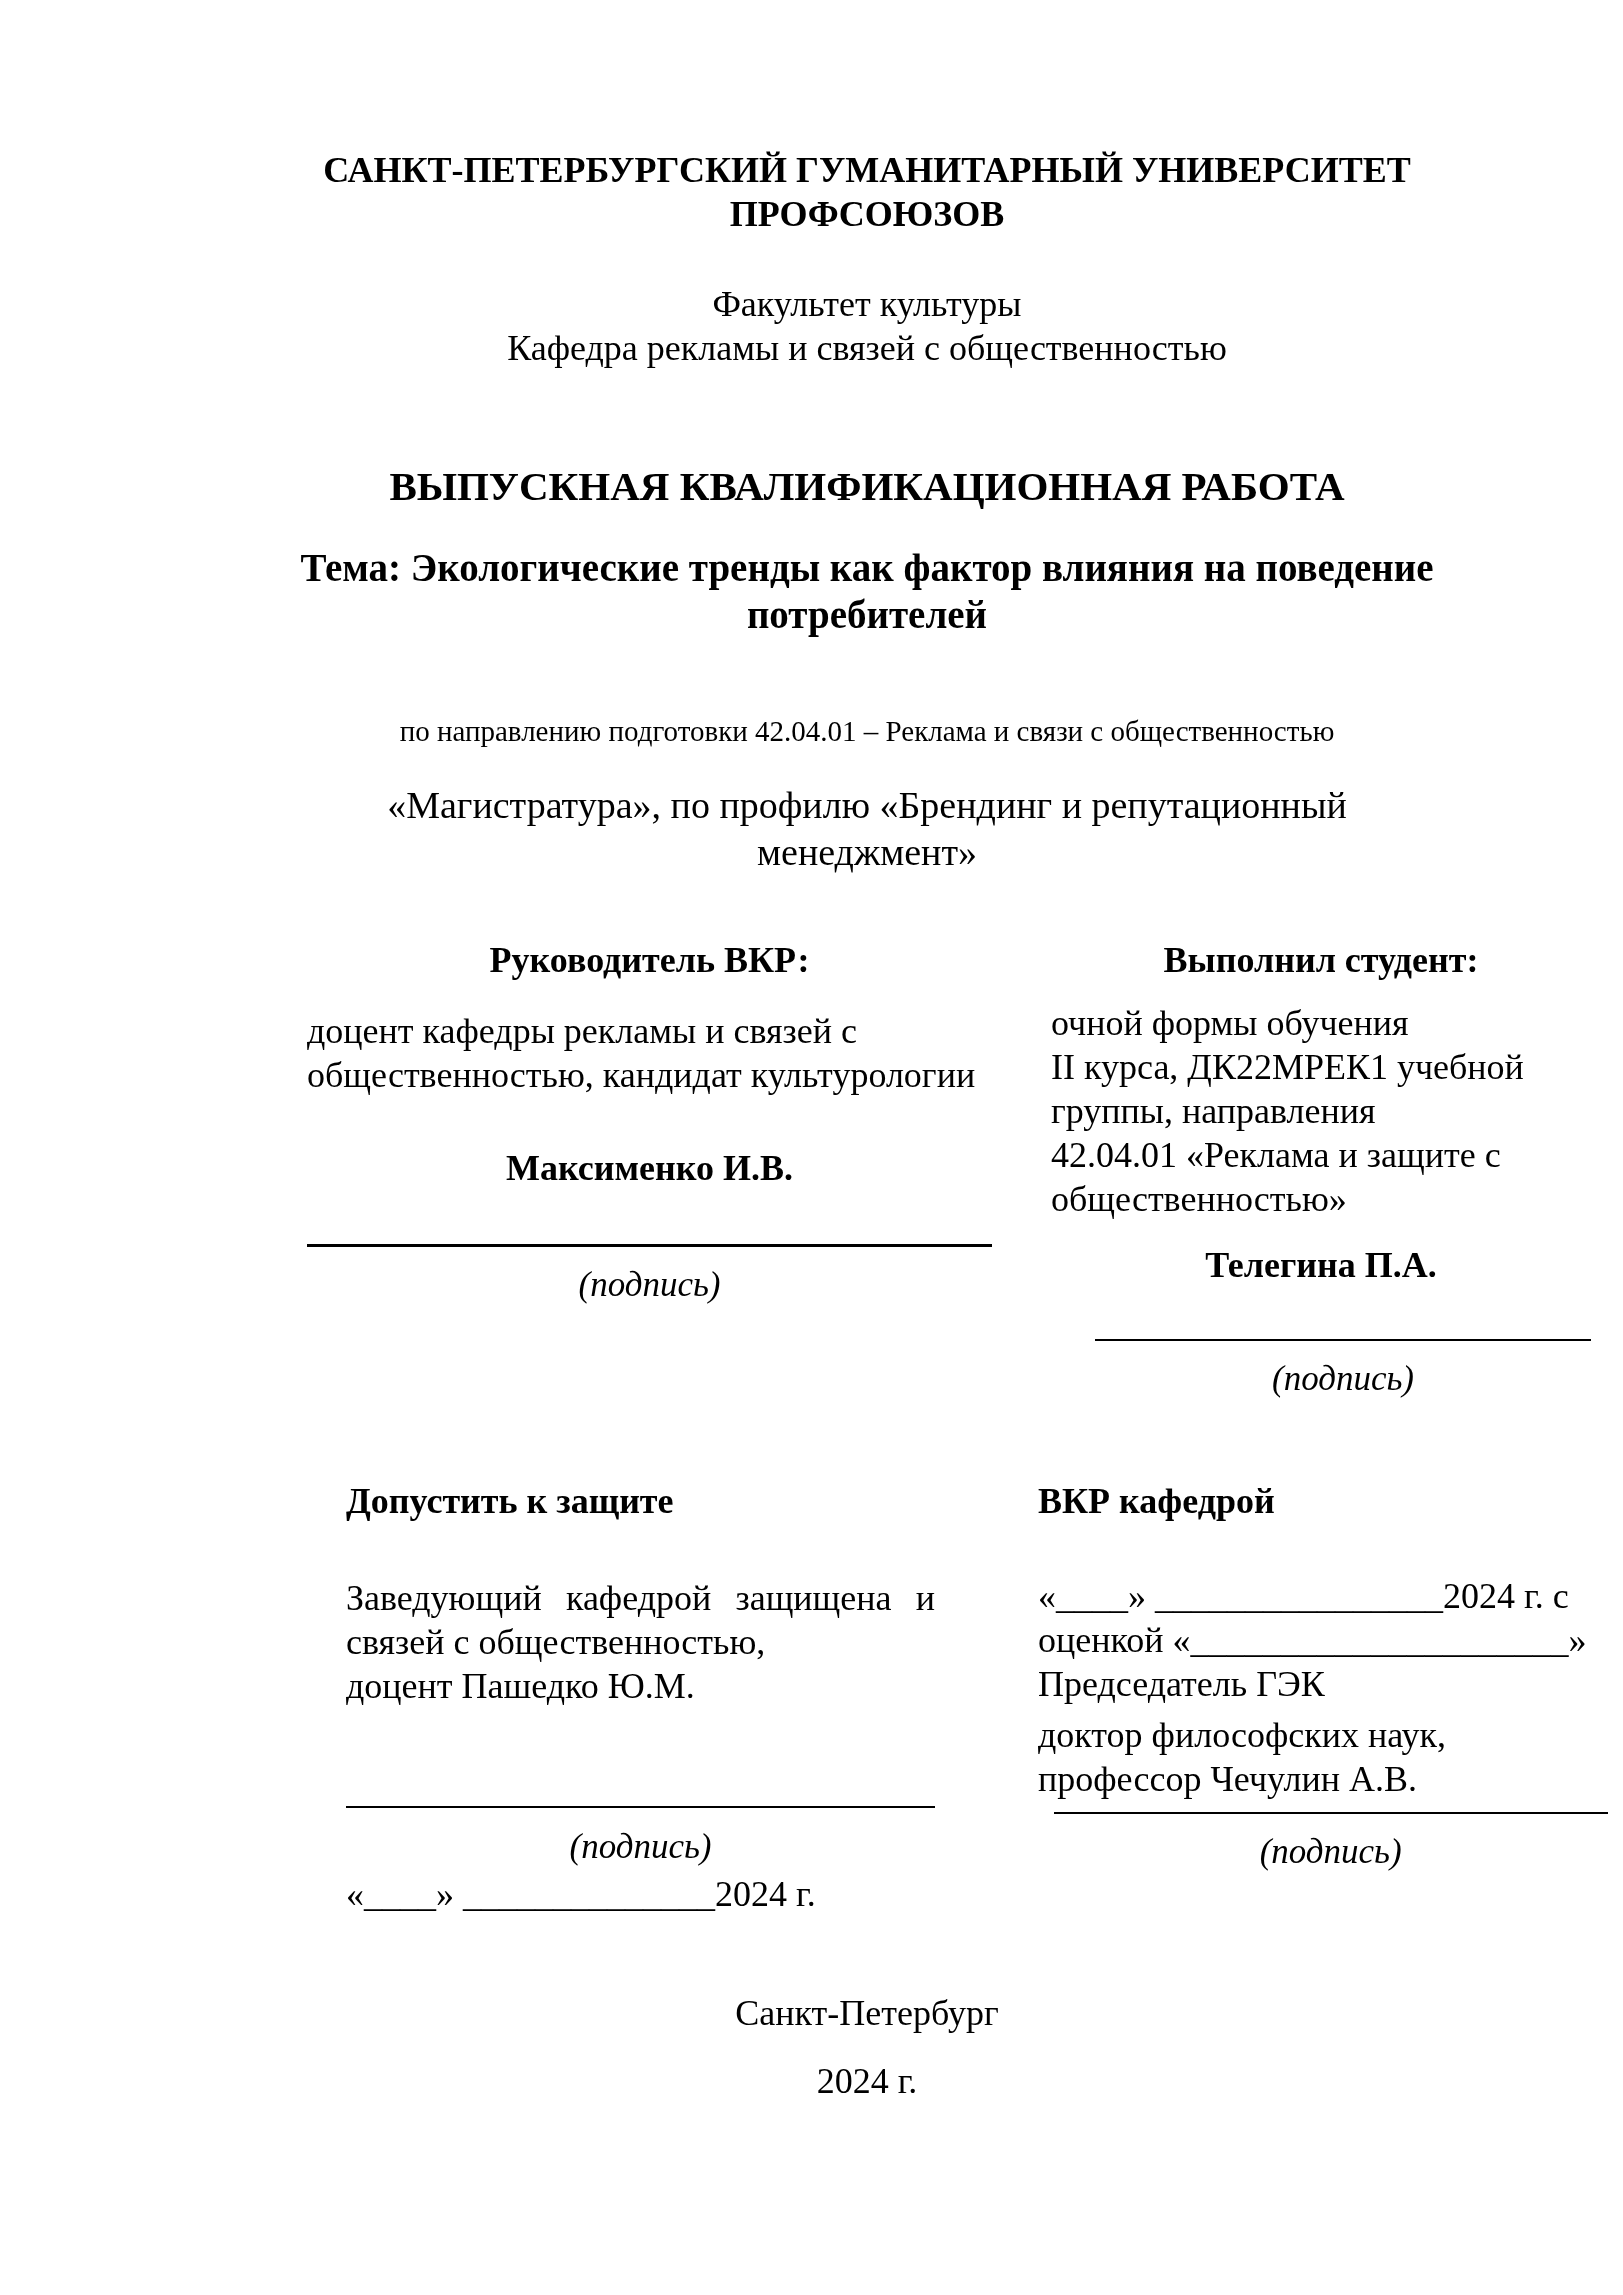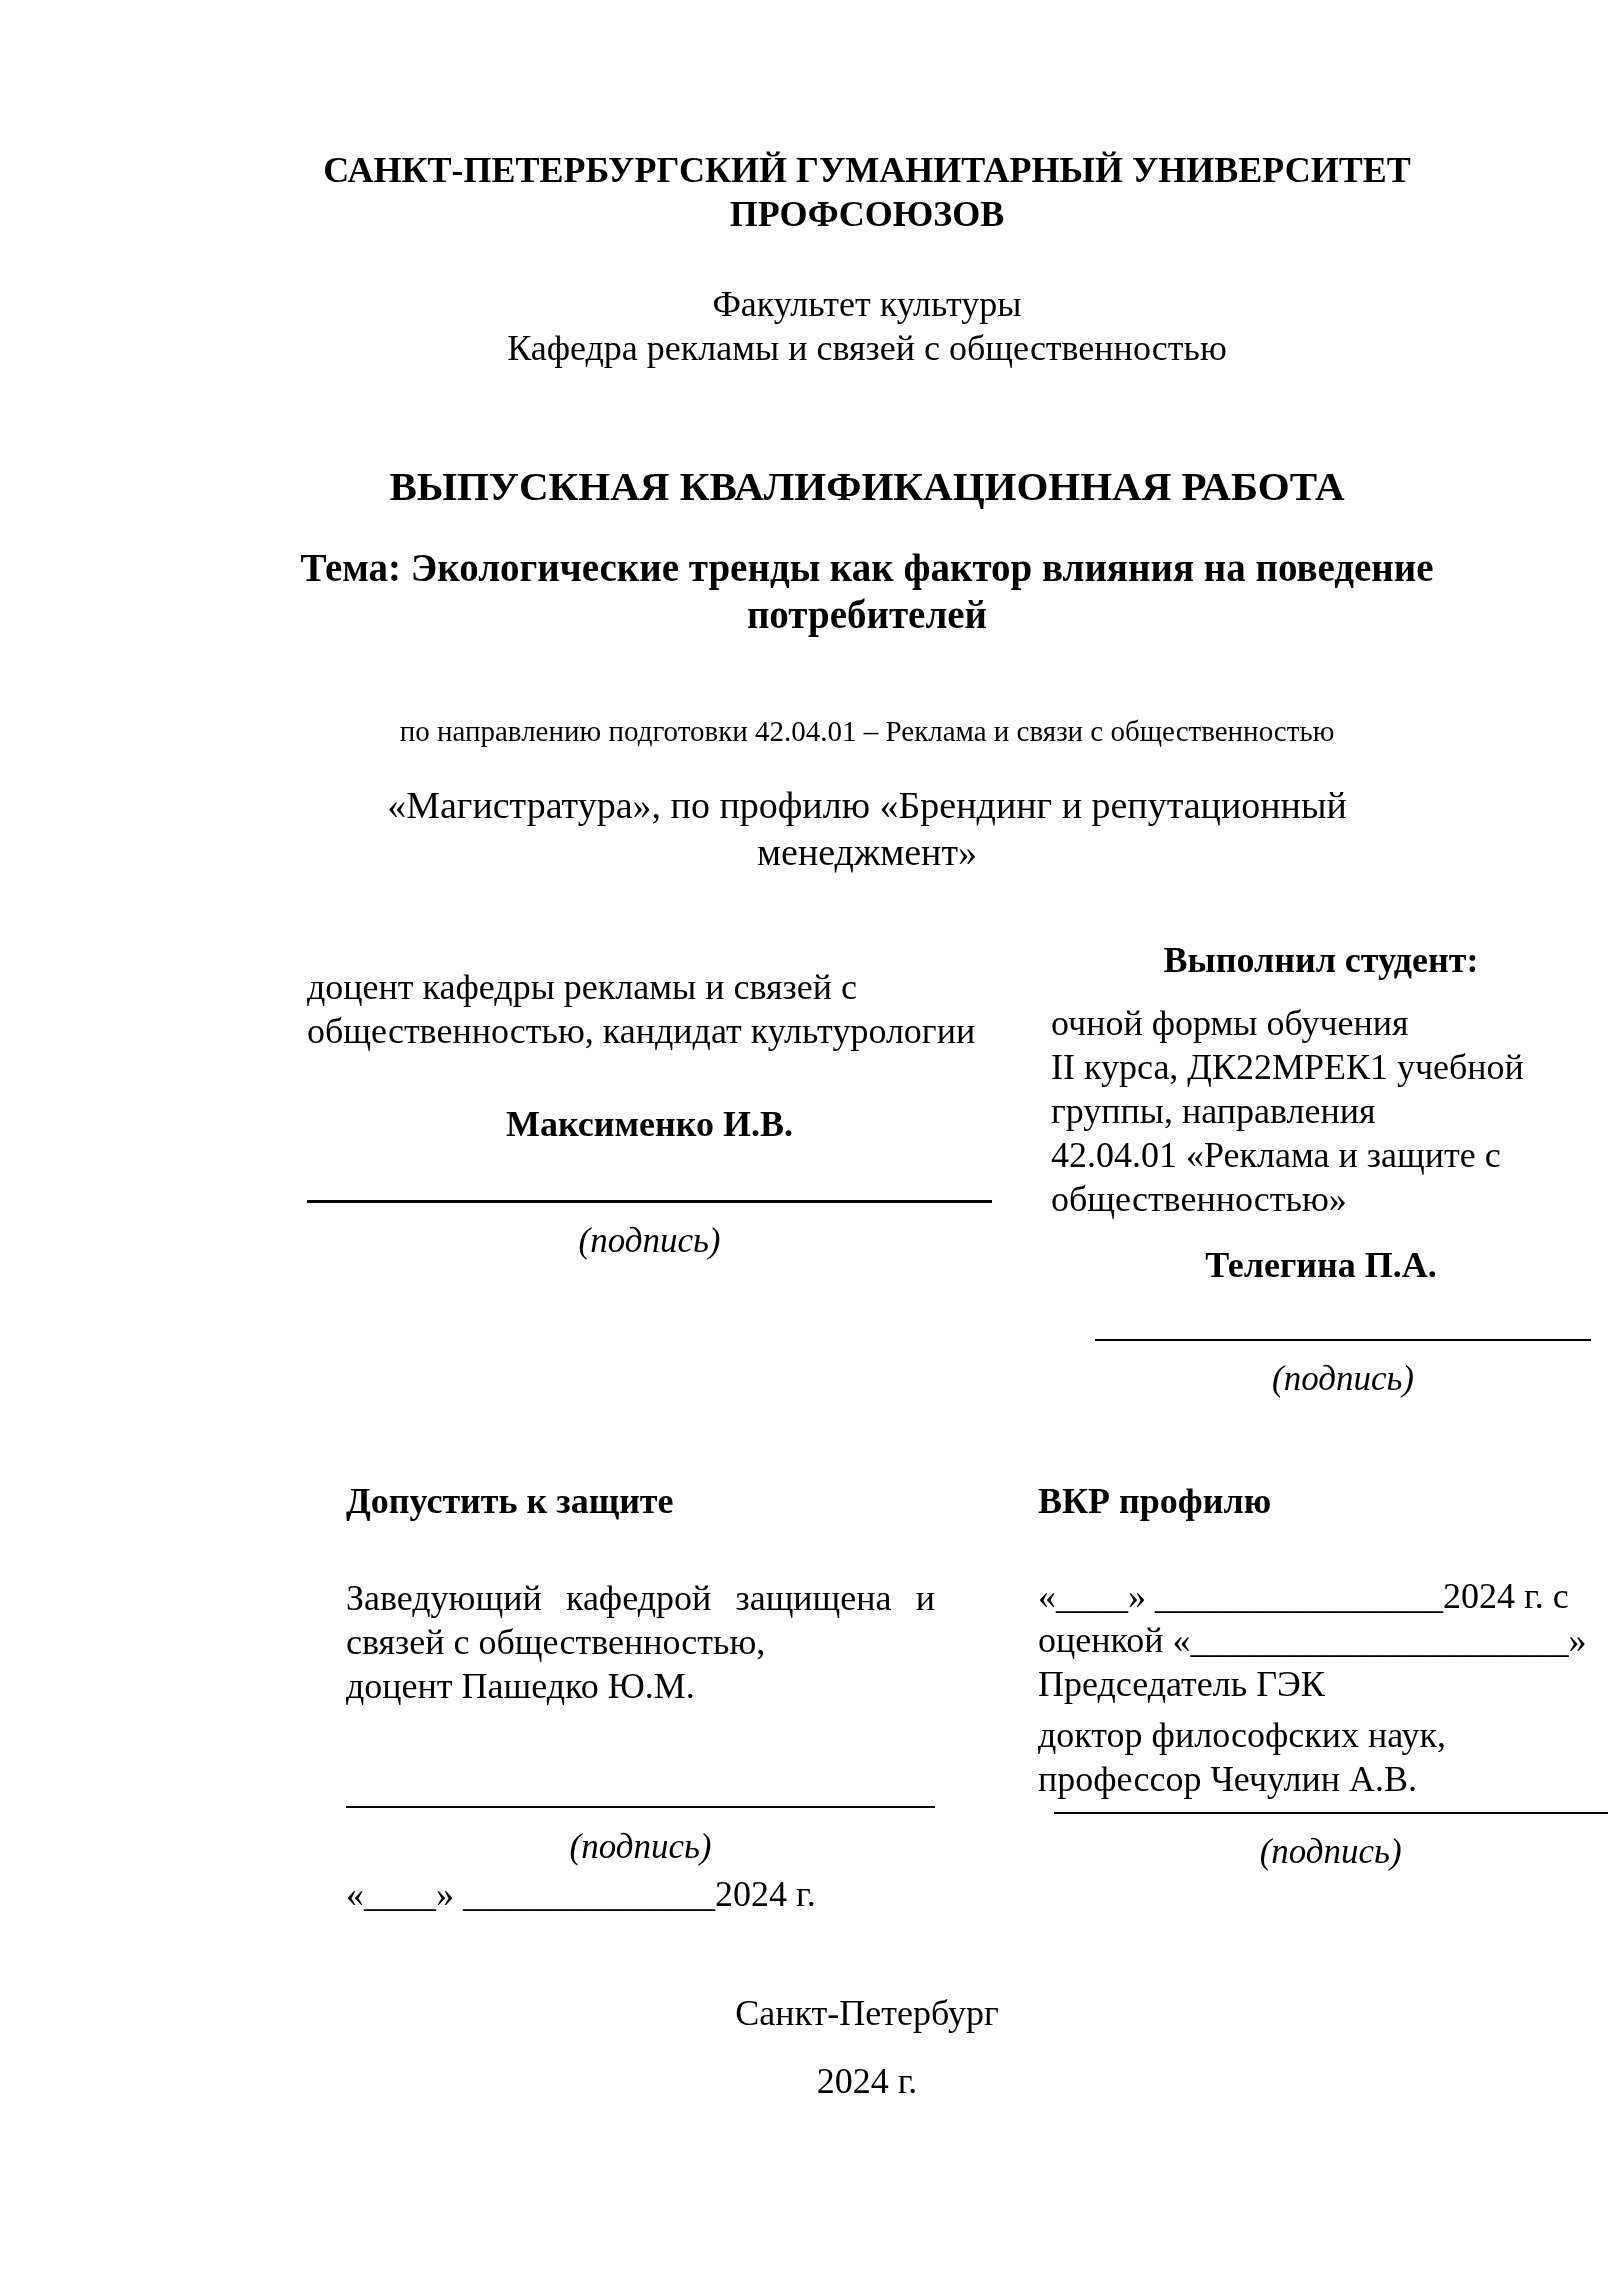--- a/index.html
+++ b/index.html
@@ -73,20 +73,21 @@
     </div>
     <div class="center bold work-type">ВЫПУСКНАЯ КВАЛИФИКАЦИОННАЯ РАБОТА</div>
     <div class="center bold theme">Тема: Экологические тренды как фактор влияния на поведение потребителей</div>
     <div class="center direction">по направлению подготовки 42.04.01 – Реклама и связи с общественностью</div>
     <div class="center profile">«Магистратура», по профилю «Брендинг и репутационный менеджмент»</div>
   </div>
 
   <div class="row row1">
 
     <div class="col-left">
+      <div class="center bold">Руководитель ВКР:</div>
       <div class="sup-desc">
         <div>доцент кафедры рекламы и связей с</div>
         <div>общественностью, кандидат культурологии</div>
       </div>
       <div class="center bold sup-name">Максименко И.В.</div>
       <div class="sig-line sig-line-supervisor"></div>
       <div class="center italic caption">(подпись)</div>
     </div>
 
     <div class="col-right">
@@ -116,21 +117,21 @@
         <div>доцент Пашедко Ю.М.</div>
       </div>
       <div class="sig-line sig-line-admission"></div>
       <div class="adm-caption-wrap">
         <div class="center italic caption">(подпись)</div>
       </div>
       <div class="adm-date">«____» ______________2024 г.</div>
     </div>
 
     <div class="col-right">
-      <div class="bold">ВКР профилю</div>
+      <div class="bold">ВКР кафедрой</div>
       <div class="def-dates">
         <div>«____» ________________2024 г. с</div>
         <div>оценкой «_____________________»</div>
         <div>Председатель ГЭК</div>
       </div>
       <div class="def-chairman">доктор философских наук, профессор Чечулин А.В.</div>
       <div class="sig-line sig-line-defense"></div>
       <div class="def-caption-wrap">
         <div class="center italic caption">(подпись)</div>
       </div>

